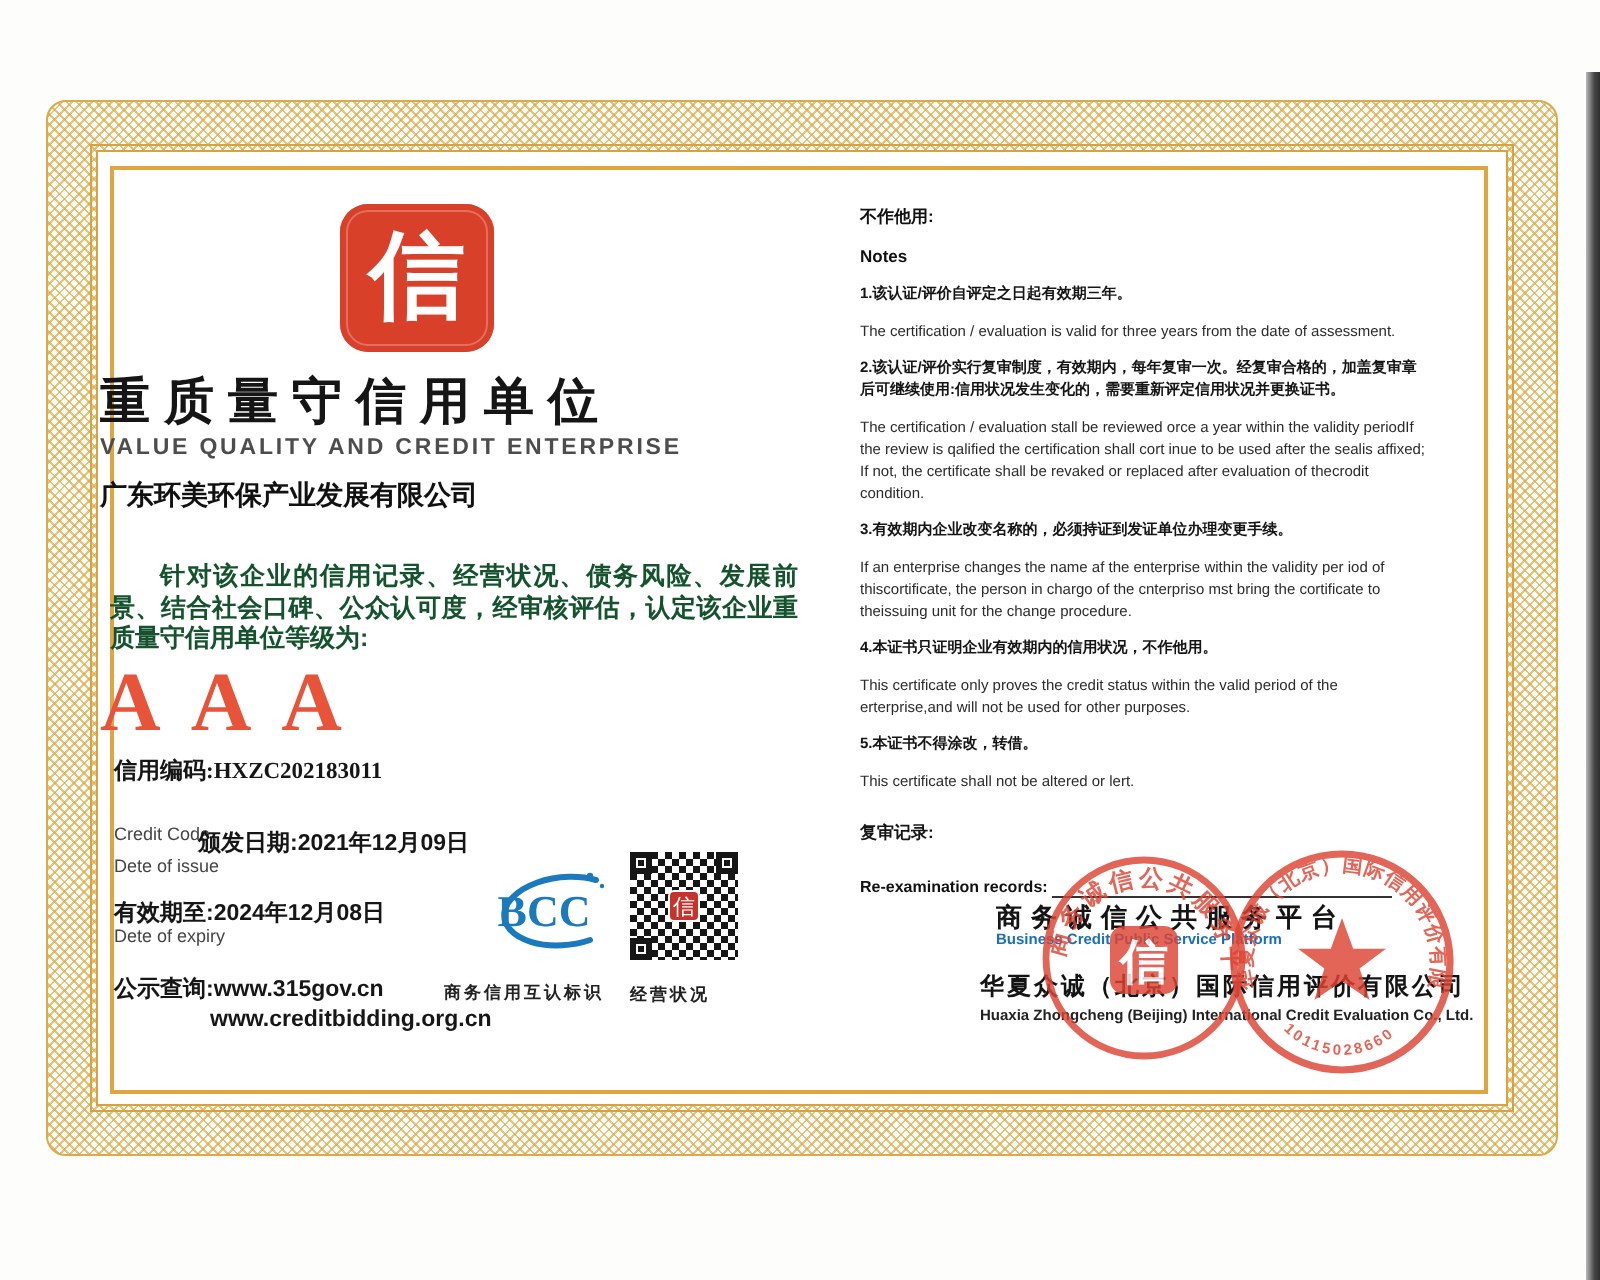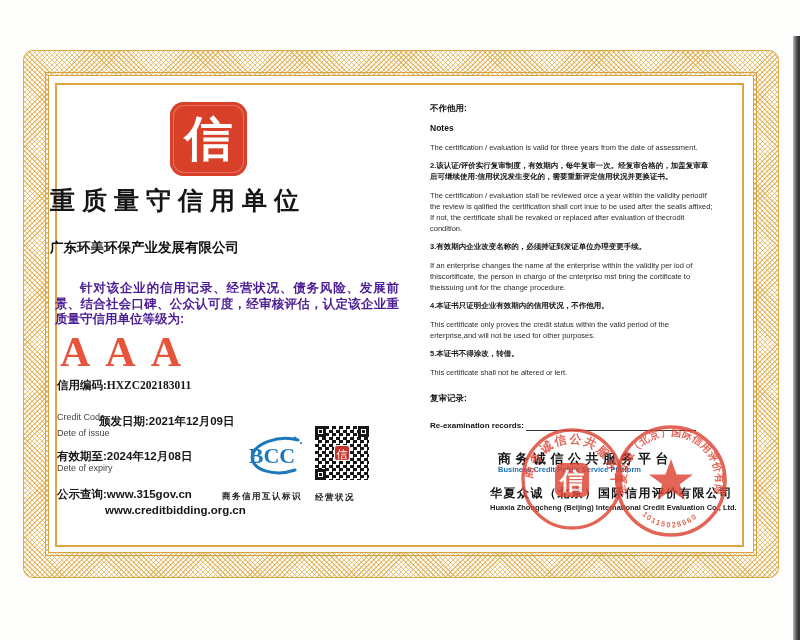--- a/index.html
+++ b/index.html
@@ -29,23 +29,23 @@
   
   .logo{left:170px;top:102px;width:77px;height:74px;background:#d8402a;border-radius:14px;
         display:flex;align-items:center;justify-content:center;
         box-shadow:inset 0 0 0 3px #d8402a, inset 0 0 0 4px rgba(255,255,255,.25);}
   .logo span{color:#fff;font-size:48px;font-weight:bold;line-height:1;}
   .title-zh{left:50px;top:184px;width:340px;font-size:25px;font-weight:bold;letter-spacing:7px;color:#151515;}
   .title-en{left:50px;top:218px;width:340px;font-size:11.5px;font-weight:bold;letter-spacing:1.4px;color:#4d4d4d;}
   .company{left:50px;top:239px;width:340px;font-size:13.5px;font-weight:bold;color:#111;}
   .uscc{left:50px;top:260px;width:340px;font-size:10.5px;color:#2a2a2a;}
   .statement{left:55px;top:281px;width:344px;font-size:12.5px;line-height:15.5px;font-weight:600;
-             color:#4c1d95;text-indent:2em;text-align:justify;}
+             color:#14532d;text-indent:2em;text-align:justify;}
   .rating{left:50px;top:328px;width:340px;font-size:42px;font-weight:bold;letter-spacing:15px;
-          color:#e8543a;padding-left:10px;}
+          color:#e8543a;padding-left:0;}
   .f-zh{font-size:11.5px;font-weight:bold;color:#161616;}
   .f-en{font-size:9px;color:#444;}
   .pos-cc-zh{left:57px;top:378px;font-family:Liberation Serif, serif;} .pos-cc-en{left:57px;top:412px;}
   .pos-is-zh{left:57px;top:414px;padding-left:42px;} .pos-is-en{left:57px;top:428px;}
   .pos-ex-zh{left:57px;top:449px;} .pos-ex-en{left:57px;top:463px;}
   .pos-q1{left:57px;top:487px;}    .pos-q2{left:105px;top:504px;font-weight:bold;}
 
   
   .bcc{left:238px;top:431px;width:68px;height:50px;}
   .bcc-caption{left:222px;top:491px;width:100px;font-size:8.5px;font-weight:bold;letter-spacing:1.5px;color:#222;font-family:Liberation Mono, monospace;}
@@ -89,20 +89,21 @@
   <div class="band">
     <div class="band-inner"></div>
   </div>
   <div class="frame"></div>
 
   <div class="abs logo">
     <span>信</span>
   </div>
 
   <div class="abs ctr title-zh serif">重质量守信用单位</div>
+  <div class="abs ctr title-en">VALUE QUALITY AND CREDIT ENTERPRISE</div>
   <div class="abs ctr company">广东环美环保产业发展有限公司</div>
 
   <div class="abs statement">针对该企业的信用记录、经营状况、债务风险、发展前景、结合社会口碑、公众认可度，经审核评估，认定该企业重质量守信用单位等级为:</div>
 
   <div class="abs ctr rating serif">AAA</div>
 
   <div class="abs f-zh pos-cc-zh">信用编码:HXZC202183011</div>
   <div class="abs f-en pos-cc-en">Credit Code</div>
   <div class="abs f-zh pos-is-zh">颁发日期:2021年12月09日</div>
   <div class="abs f-en pos-is-en">Dete of issue</div>
@@ -130,20 +131,21 @@
         <b></b>
       </div>
     <div class="qr-badge">信</div>
   </div>
   <div class="abs ctr qr-caption">经营状况</div>
 
   <div class="abs notes">
     <div class="h-zh">不作他用:</div>
     <div class="h-en">Notes</div>
 
+    <div class="zh">1.该认证/评价自评定之日起有效期三年。</div>
     <div class="en">The certification / evaluation is valid for three years from the date of assessment.</div>
     <div class="zh">2.该认证/评价实行复审制度，有效期内，每年复审一次。经复审合格的，加盖复审章后可继续使用:信用状况发生变化的，需要重新评定信用状况并更换证书。</div>
     <div class="en">The certification / evaluation stall be reviewed orce a year within the validity periodIf the review is qalified the certification shall cort inue to be used after the sealis affixed; If not, the certificate shall be revaked or replaced after evaluation of thecrodit condition.</div>
     <div class="zh">3.有效期内企业改变名称的，必须持证到发证单位办理变更手续。</div>
     <div class="en">If an enterprise changes the name af the enterprise within the validity per iod of thiscortificate, the person in chargo of the cnterpriso mst bring the cortificate to theissuing unit for the change procedure.</div>
     <div class="zh">4.本证书只证明企业有效期内的信用状况，不作他用。</div>
     <div class="en">This certificate only proves the credit status within the valid period of the erterprise,and will not be used for other purposes.</div>
     <div class="zh">5.本证书不得涂改，转借。</div>
     <div class="en">This certificate shall not be altered or lert.</div>
 

